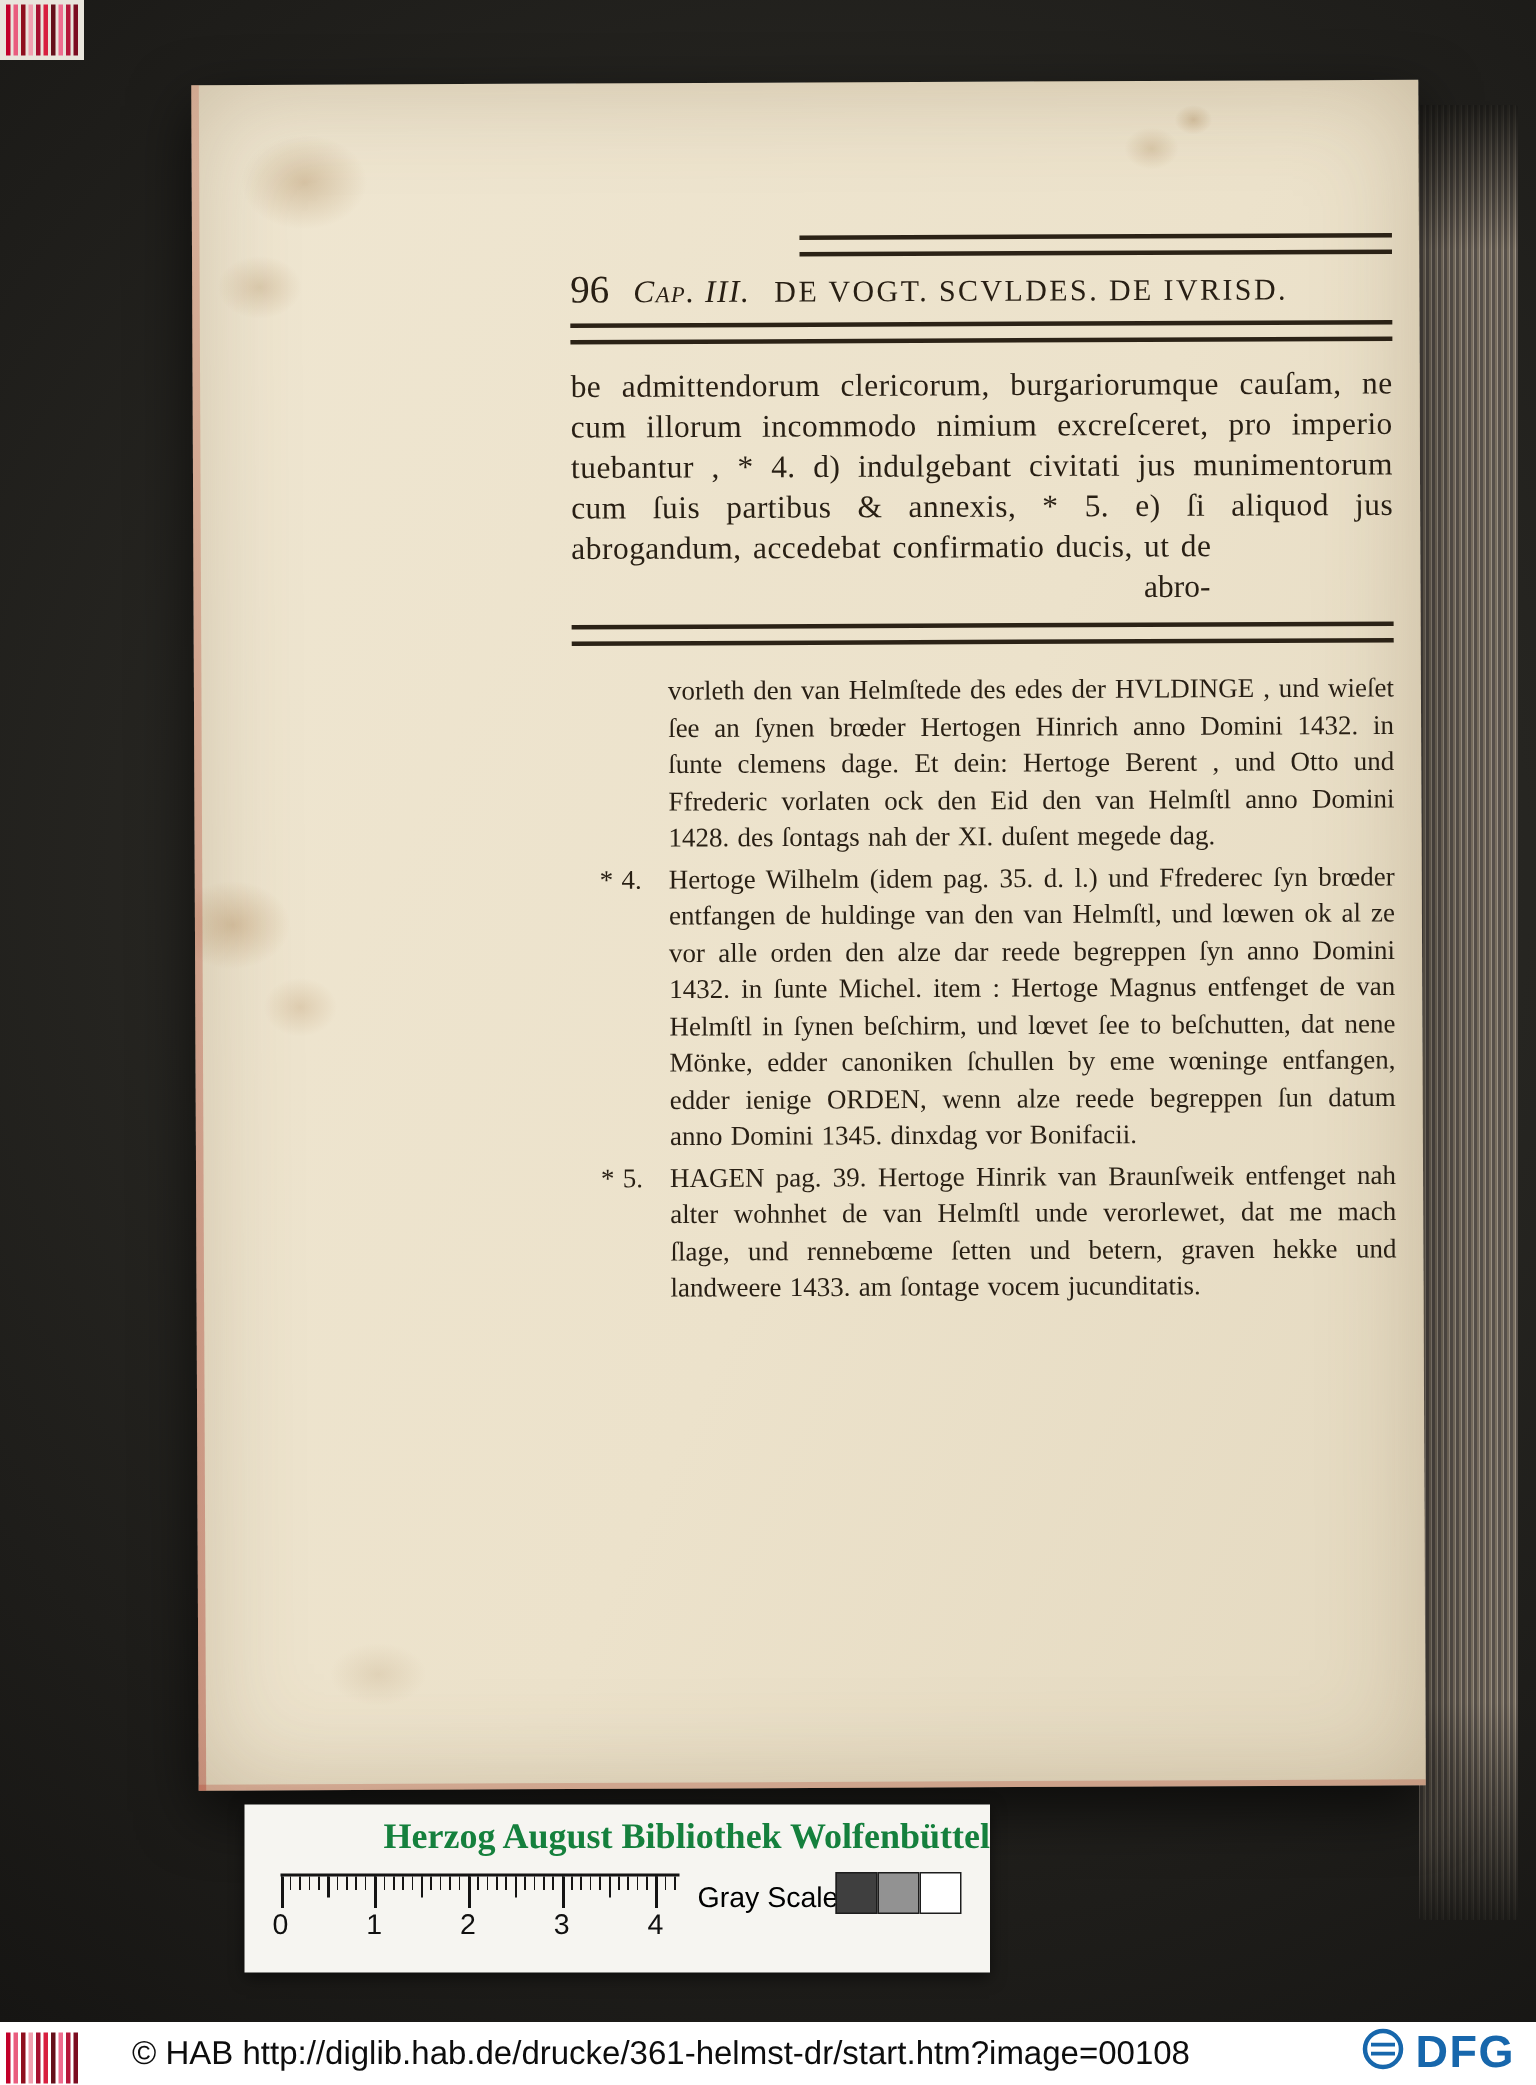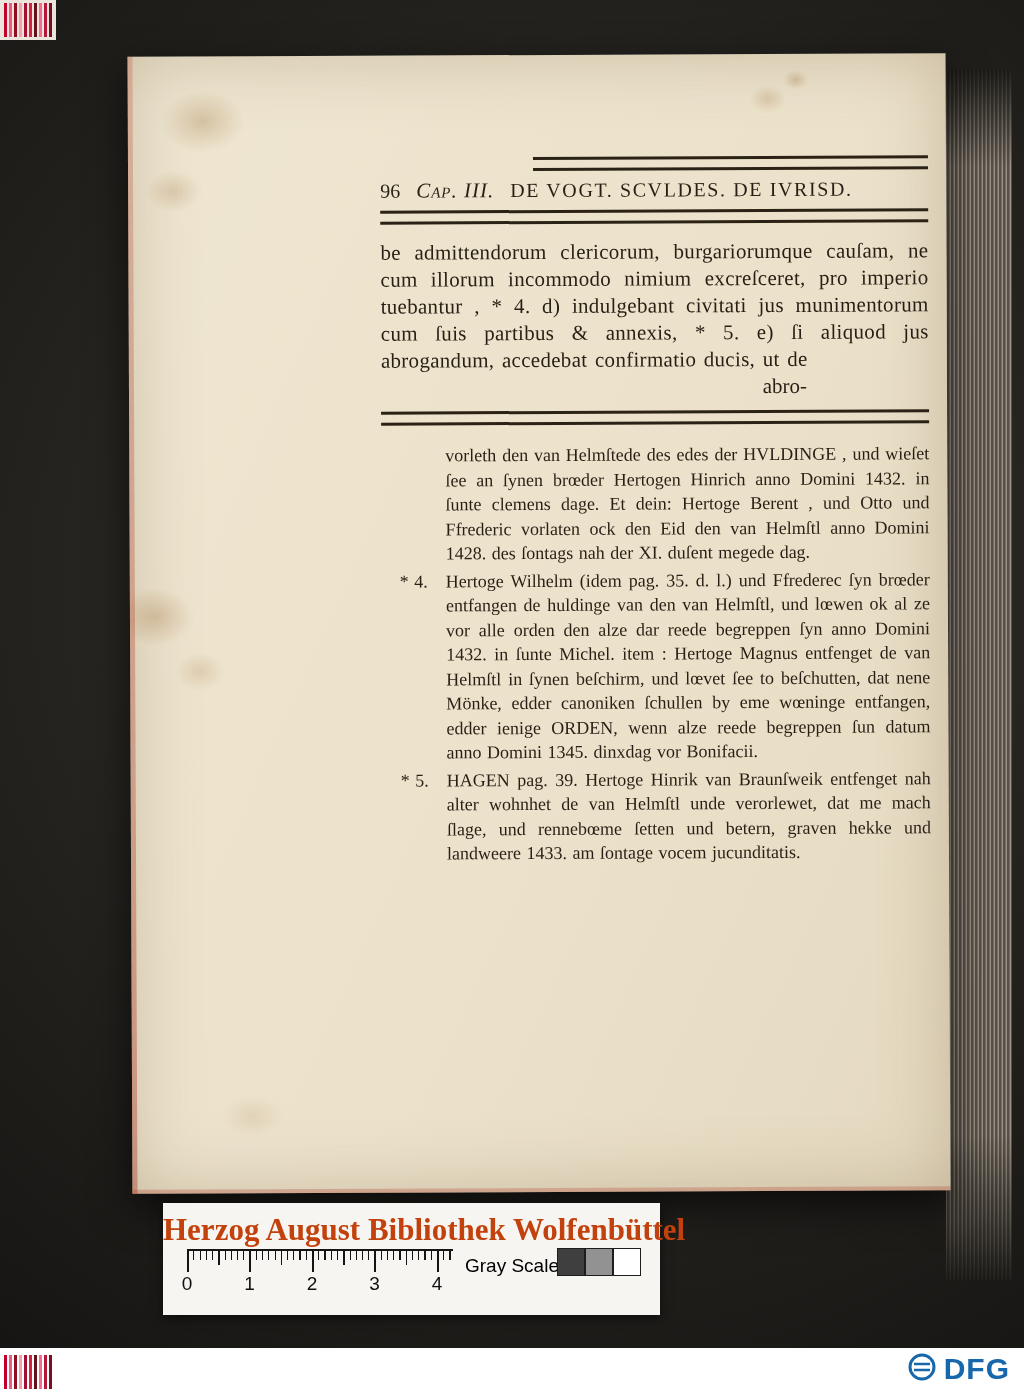--- a/index.html
+++ b/index.html
@@ -46,35 +46,35 @@
   }
   .page::after { 
     content:""; position:absolute; left:0; right:0; bottom:0; height:4px;
     background:rgba(180,62,44,.28);
   }
   .text-col { position:absolute; left:252px; top:102px; width:548px; color:#281f14; }
   .double-rule { height:8px; border-top:3px solid #2b2216; border-bottom:3px solid #2b2216; }
   .rule-partial { width:72%; margin-left:auto; margin-bottom:7px; }
   .rule-head { margin-top:7px; }
   .header-row { display:flex; align-items:baseline; gap:16px; white-space:nowrap; }
-  .pg-num { font-size:20px; }
+  .pg-num { font-size:26px; }
   .chap { font-size:21px; font-variant:small-caps; letter-spacing:1px;font-style:italic; }
   .header-title { font-size:20px; letter-spacing:1.6px; }
   .body-text { margin-top:15px; font-size:21px; line-height:27px; text-align:justify; word-spacing:2px; letter-spacing:.3px; }
   .catchword-row { text-align:right; padding-right:122px; font-size:21px; line-height:27px; }
   .rule-sep { margin-top:10px; }
   .footnotes { margin-top:18px; font-size:18px; line-height:24.5px; word-spacing:1px; }
   .fn { position:relative; padding-left:64px; text-align:justify; margin-bottom:3px; }
   .fn .marker { position:absolute; left:18px; top:0; }
   
   .scale-card {
     position:absolute; left:163px; top:1203px; width:497px; height:112px; z-index:4;
     background:#f6f5f1; box-shadow:0 3px 10px rgba(0,0,0,.55);
   }
-  .scale-title { margin-top:9px; text-align:right; font-weight:bold; font-size:31px; white-space:nowrap; color:#c2410c; font-family:"Liberation Serif", serif; }
+  .scale-title { margin-top:9px; text-align:right; font-weight:bold; font-size:24px; white-space:nowrap; color:#15803d; font-family:"Liberation Serif", serif; }
   .ruler {
     position:absolute; left:24px; top:46px; width:266px; height:21px;
     border-top:2px solid #141414;
     background-image:
       repeating-linear-gradient(90deg,#141414 0 2px, transparent 2px 62.5px),
       repeating-linear-gradient(90deg,#141414 0 1.5px, transparent 1.5px 31.25px),
       repeating-linear-gradient(90deg,#141414 0 1px, transparent 1px 6.25px);
     background-size:100% 21px, 100% 14px, 100% 9px;
     background-repeat:no-repeat;
   }
@@ -157,20 +157,21 @@
   </div>
   <div class="gray-label">Gray Scale</div>
   <div class="gray-swatches">
       <div class="swatch" style="background: rgb(63, 63, 63);"></div>
       <div class="swatch" style="background: rgb(146, 146, 146);"></div>
       <div class="swatch" style="background: rgb(255, 255, 255);"></div>
     </div>
 </div>
 
 <div class="footer-bar">
+  <div class="copyright">© HAB http://diglib.hab.de/drucke/361-helmst-dr/start.htm?image=00108</div>
   <div class="dfg">
     <span>
       <svg width="30" height="30" viewBox="0 0 30 30">
         <circle cx="15" cy="15" r="12" fill="none" stroke="#1767ac" stroke-width="3"></circle>
         <line x1="7" y1="12" x2="23" y2="12" stroke="#1767ac" stroke-width="2.5"></line>
         <line x1="7" y1="18" x2="23" y2="18" stroke="#1767ac" stroke-width="2.5"></line>
       </svg>
     </span>
     <span class="dfg-label">DFG</span>
   </div>

